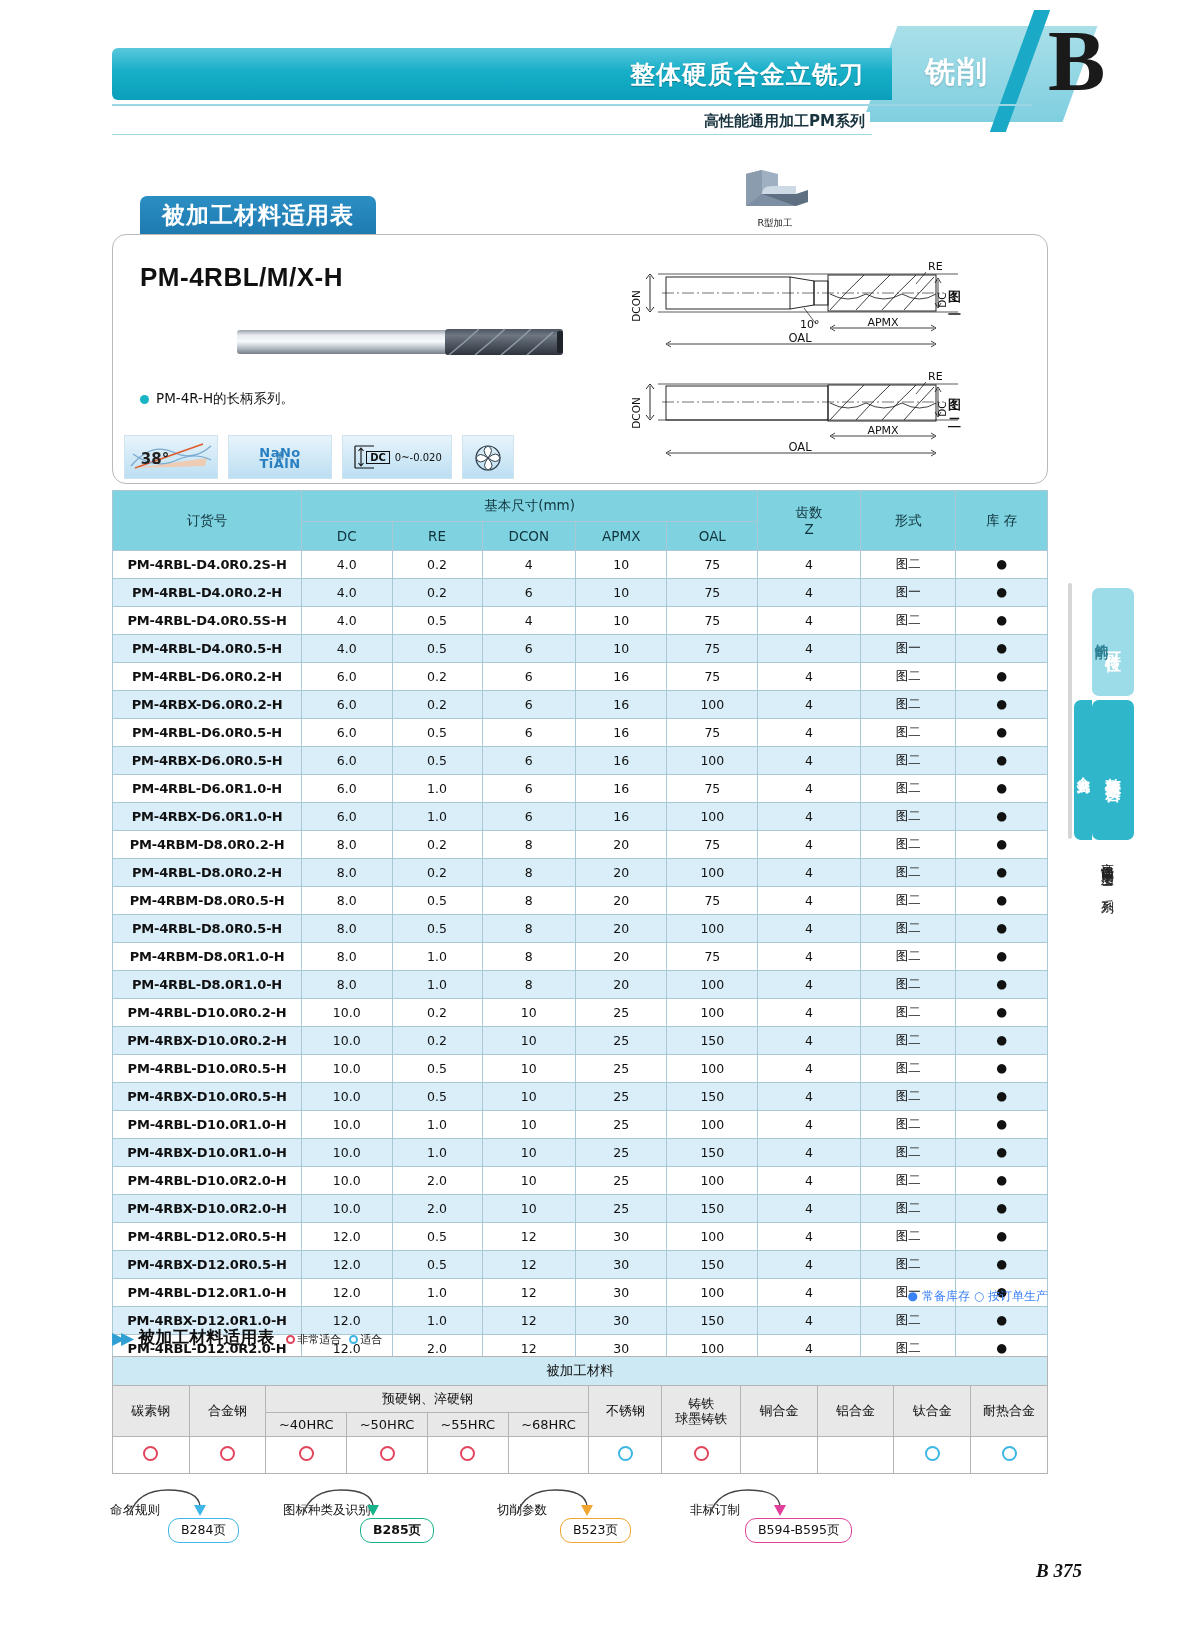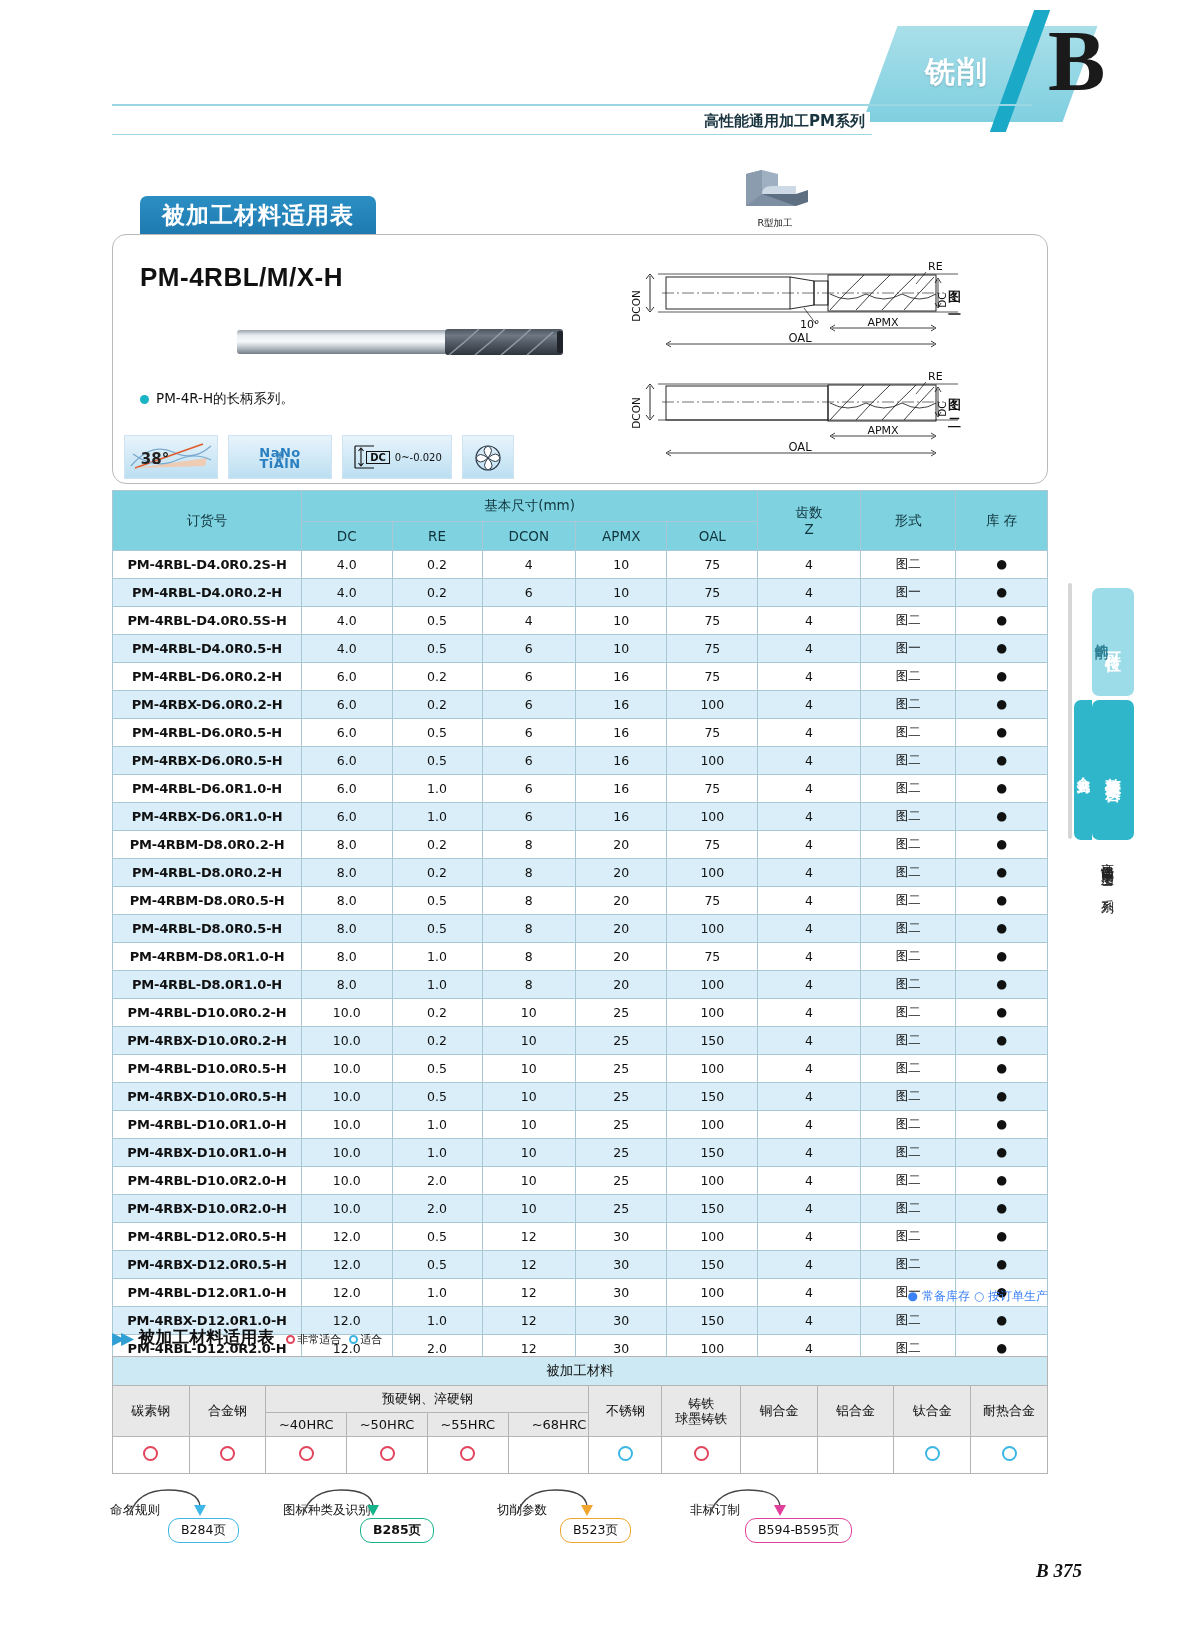--- a/index.html
+++ b/index.html
@@ -165,20 +165,23 @@
     font-family:"DejaVu Sans",sans-serif;
   }
   .siderail{position:absolute;left:1068px;top:583px;width:4px;height:256px;background:#d6d6d6;border-radius:2px;}
 </style>
 </head>
 <body>
 
 <div class="hdr-wrap">
   <div class="hdr-para"></div>
   <div class="hdr-slash"></div>
+  <div class="hdr-bar">
+    <div class="hdr-bar-title">整体硬质合金立铣刀</div>
+  </div>
   <div class="hdr-para-label">铣削</div>
   <div class="hdr-letter">B</div>
   <div class="hdr-line1"></div>
   <div class="hdr-line2"></div>
   <div class="hdr-sub">高性能通用加工PM系列</div>
 </div>
 
 <div style="position:absolute;left:735px;top:168px;display:flex;gap:36px;flex-direction:column;">
   <div style="text-align:center;width:80px;">
     <svg width="74" height="44" viewBox="0 0 74 44">
@@ -735,21 +738,21 @@
     </th>
     <th class="sub" rowspan="2" style="width:78px;">铜合金</th>
     <th class="sub" rowspan="2" style="width:78px;">铝合金</th>
     <th class="sub" rowspan="2" style="width:78px;">钛合金</th>
     <th class="sub" rowspan="2" style="width:78px;">耐热合金</th>
   </tr>
   <tr>
     <th class="sub" style="width:78px;">~40HRC</th>
     <th class="sub" style="width:78px;margin-top:30px;">~50HRC</th>
     <th class="sub" style="width:78px;">~55HRC</th>
-    <th class="sub" style="width:78px;text-align:right;">~68HRC</th>
+    <th class="sub" style="width:78px;">~68HRC</th>
   </tr>
   <tr id="mat-values">
         <td class="val"><i class="ringbig red"></i></td>
         <td class="val"><i class="ringbig red"></i></td>
         <td class="val"><i class="ringbig red"></i></td>
         <td class="val"><i class="ringbig red"></i></td>
         <td class="val"><i class="ringbig red"></i></td>
         <td class="val"></td>
         <td class="val"><i class="ringbig blue"></i></td>
         <td class="val"><i class="ringbig red"></i></td>

